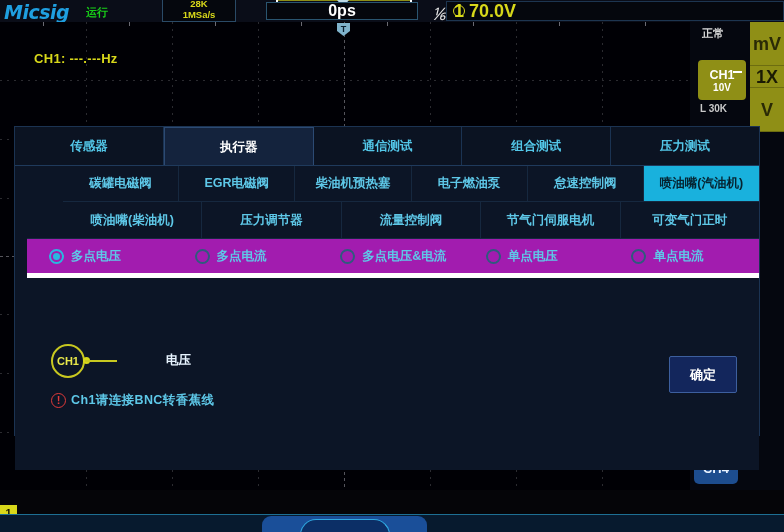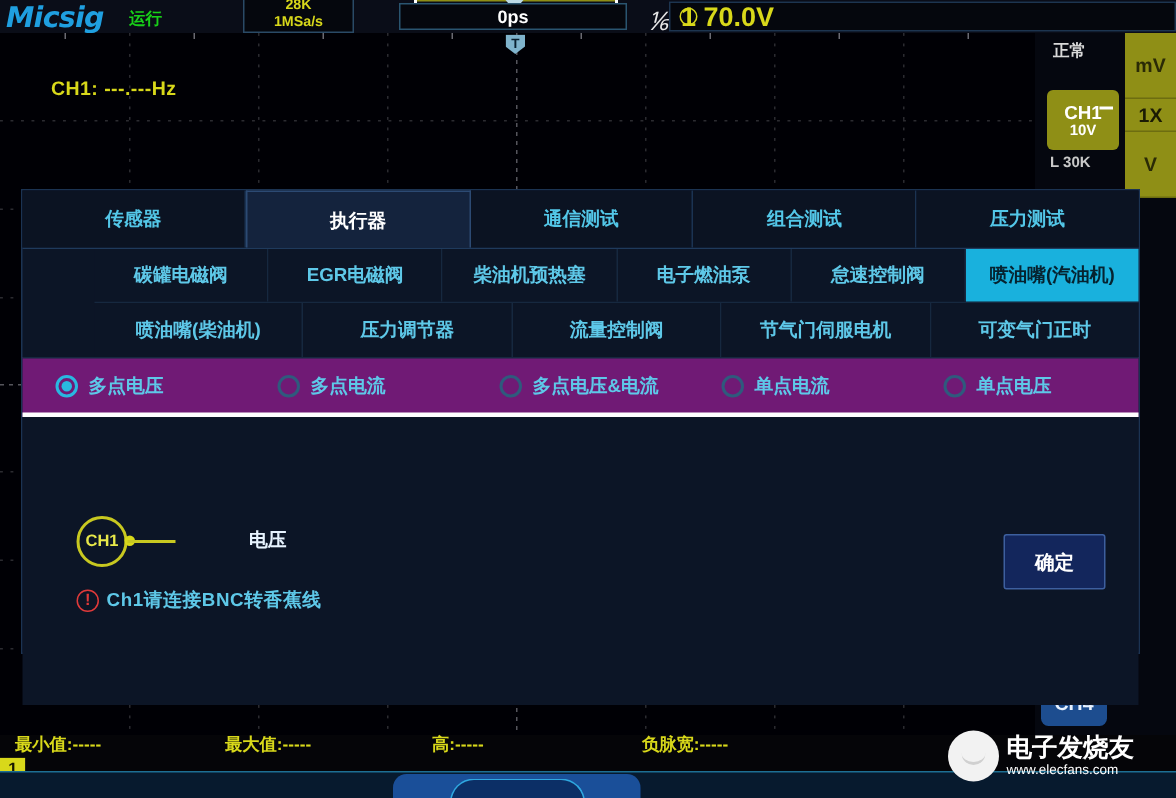--- a/index.html
+++ b/index.html
@@ -31,21 +31,21 @@
     border: 1px solid #2a4a66; background: #05070d;
     display: flex; flex-direction: column; align-items: center; justify-content: center;
   }
   .acq-box div { font-size: 9.5px; color: #d8d81a; font-weight: bold; line-height: 11px; }
 
   .trig-pos-box {
     position: absolute; left: 266px; top: 2px; width: 152px; height: 18px;
     border: 1px solid #2a5570; background: #05070d;
     display: flex; align-items: center; justify-content: center;
   }
-  .trig-pos-box span { font-size: 12px; color: #ffffff; font-weight: bold; }
+  .trig-pos-box span { font-size: 16px; color: #ffffff; font-weight: bold; }
   .arrow-l, .arrow-r {
     position: absolute; top: 5px; width: 0; height: 0;
     border-top: 6px solid transparent; border-bottom: 6px solid transparent;
   }
   .arrow-l { left: 269px; border-right: 9px solid #cfe9f5; }
   .arrow-r { left: 404px; border-left: 9px solid #cfe9f5; }
   .trig-bar-outer {
     position: absolute; left: 276px; top: -6px; width: 136px; height: 9px;
     border-left: 2px solid #ffffff; border-right: 2px solid #ffffff;
   }
@@ -124,21 +124,21 @@
   .chbtn .t1 { font-size: 12.5px; font-weight: bold; line-height: 14px; }
   .chbtn .t2 { font-size: 10px; font-weight: bold; line-height: 11px; }
   .chbtn .dash { position: absolute; right: 4px; top: 11px; width: 9px; height: 2px; background:#fff; }
   .ch-sub {
     position: absolute; left: 700px; top: 103px; font-size: 10px;
     color: #c9c9c9; font-weight: bold;
   }
   .unit-col { position: absolute; left: 750px; top: 22px; width: 34px; }
   .unit-cell {
     width: 34px; background: #8f8f16; color: #2a2a06;
-    font-size: 13px; font-weight: bold; text-align: center;
+    font-size: 18px; font-weight: bold; text-align: center;
     border-bottom: 1px solid #6d6d10;
   }
   .unit-cell.c1 { height: 44px; line-height: 44px; }
   .unit-cell.c2 { height: 22px; line-height: 22px; color:#1b1b04; }
   .unit-cell.c3 { height: 44px; line-height: 44px; }
 
   .ch4btn {
     position: absolute; left: 694px; top: 453px; width: 44px; height: 31px;
     background: #1d4d8f; border-radius: 5px; color: #e8f2ff;
     font-size: 13px; font-weight: bold; text-align: center; line-height: 31px;
@@ -170,22 +170,23 @@
     flex: 1; display: flex; align-items: center; justify-content: center;
     color: #5ec8e8; font-size: 12.5px; font-weight: bold;
     border-right: 1px solid #16283f; background: #0c1526;
   }
   .gcell:last-child { border-right: none; }
   .gcell.selected { background: #19b1dd; color: #062330; }
   .grid-row.r1 { border-bottom: 1px solid #16283f; }
 
   .radio-row {
     display: flex; align-items: center; height: 40px;
-    border-top: 1px solid #16283f; border-bottom: 3px solid #ffffff;
-    background: #701a75;
+    border-top: 1px solid #16283f; border-bottom: 5px solid #ffffff;
+    background: #a21caf;
+    margin-left: 12px;
   }
   .radio-item { flex: 1; display: flex; align-items: center; padding-left: 18px; }
   .radio-item:first-child { padding-left: 22px; }
   .rdot {
     width: 15px; height: 15px; border-radius: 50%;
     border: 2px solid #2f5a7d; margin-right: 7px; flex: none;
     display: flex; align-items: center; justify-content: center;
   }
   .rdot.on { border-color: #29b8e0; }
   .rdot.on::after { content:''; width: 7px; height: 7px; border-radius: 50%; background: #29b8e0; }
@@ -374,66 +375,44 @@
       <div class="radio-item">
         <span class="rdot"></span>
         <span class="rlabel">多点电流</span>
       </div>
       <div class="radio-item">
         <span class="rdot"></span>
         <span class="rlabel">多点电压&amp;电流</span>
       </div>
       <div class="radio-item">
         <span class="rdot"></span>
-        <span class="rlabel">单点电流</span>
+        <span class="rlabel">单点电压</span>
       </div>
       <div class="radio-item">
         <span class="rdot"></span>
-        <span class="rlabel">单点电压</span>
+        <span class="rlabel">单点电流</span>
       </div>
     </div>
 
     <div class="body-area">
       <div class="ch-node">CH1</div>
       <div class="ch-dot"></div>
       <div class="ch-lead"></div>
       <div class="ch-lead-label">电压</div>
 
       <div class="warn-row">
         <span class="warn-icon">!</span>
         <span class="warn-text">Ch1请连接BNC转香蕉线</span>
       </div>
 
       <div class="ok-btn">确定</div>
     </div>
   </div>
 
-  <div class="measbar">
-    <div class="meas" style="left:10px">
-      <span class="lbl">最小值:</span><span class="val">-----</span>
-    </div>
-    <div class="meas" style="left:150px">
-      <span class="lbl">最大值:</span><span class="val">-----</span>
-    </div>
-    <div class="meas" style="left:288px">
-      <span class="lbl">高:</span><span class="val">-----</span>
-    </div>
-    <div class="meas" style="left:428px">
-      <span class="lbl">负脉宽:</span><span class="val">-----</span>
-    </div>
-  </div>
 
   <div class="ch-marker1">1</div>
 
   <div class="bottombar"></div>
   <div class="bottom-blob"></div>
   <div class="bottom-blob2"></div>
 
-  <div class="wm">
-    <div class="wm-logo"></div>
-    <div class="wm-text">
-      <div class="wm-t1">电子发烧友</div>
-      <div class="wm-t2">www.elecfans.com</div>
-    </div>
-
-  </div>
 
 </div>
 
 </body></html>

